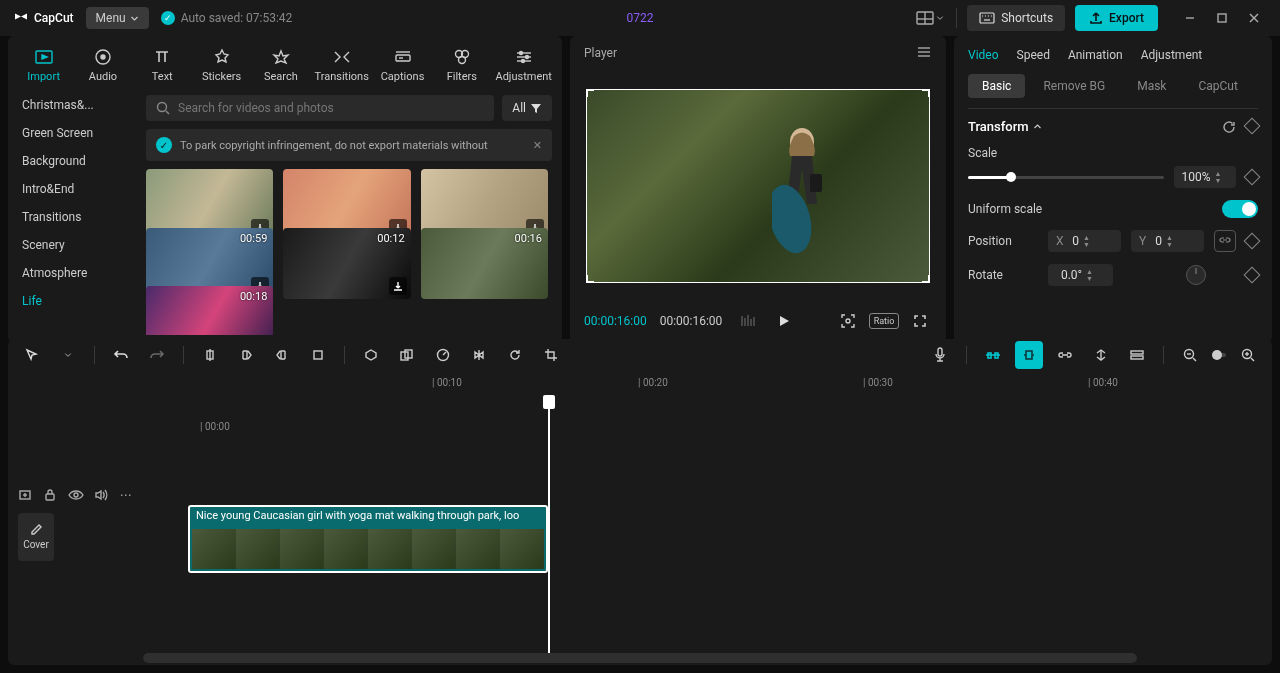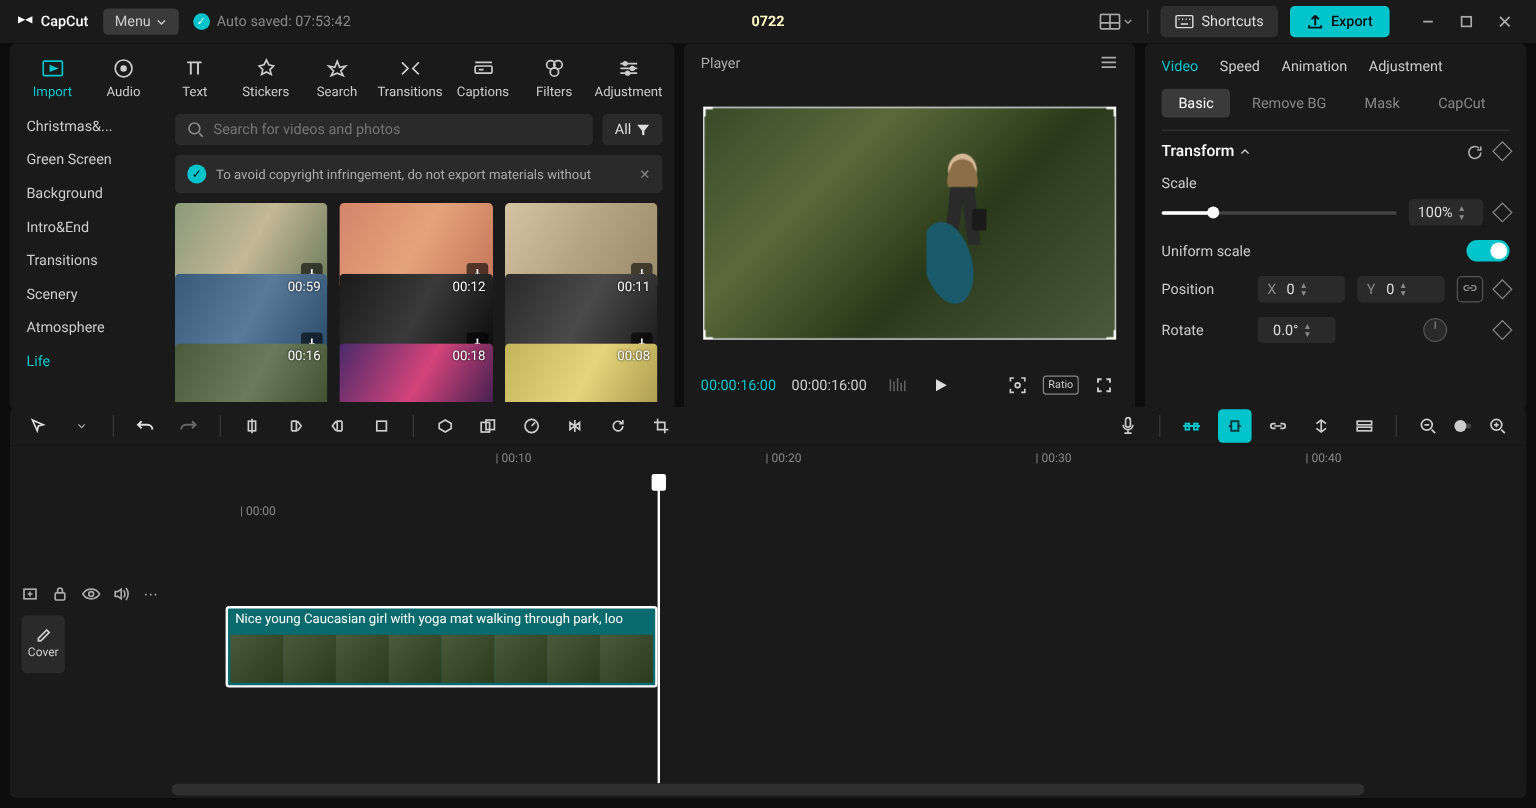--- a/index.html
+++ b/index.html
@@ -3,21 +3,21 @@
 <meta charset="utf-8">
 <style>
 *{box-sizing:border-box;margin:0;padding:0;font-family:-apple-system,BlinkMacSystemFont,"Segoe UI",Roboto,sans-serif;user-select:none}
 body{background:#0d0d0d;color:#e5e5e5;font-size:12px;width:1280px;height:673px;overflow:hidden;display:flex;flex-direction:column}
 .titlebar{height:36px;background:#1a1a1a;display:flex;align-items:center;padding:0 12px;gap:12px}
 .logo{display:flex;align-items:center;gap:4px;color:#fff;font-weight:500}
 .logo svg{width:18px;height:18px}
 .menu-btn{background:#3a3a3a;color:#ccc;padding:4px 10px;border-radius:4px;display:flex;align-items:center;gap:4px;cursor:pointer}
 .autosave{display:flex;align-items:center;gap:6px;color:#888}
 .autosave-icon{width:14px;height:14px;border-radius:50%;background:#00c4cc;display:flex;align-items:center;justify-content:center;color:#fff;font-size:9px}
-.project-title{position:absolute;left:50%;transform:translateX(-50%);color:#fef9c3;font-weight:700}
+.project-title{position:absolute;left:50%;transform:translateX(-50%);color:#8b5cf6;font-weight:400}
 .titlebar-right{margin-left:auto;display:flex;align-items:center;gap:10px}
 .tb-icon{width:32px;height:28px;display:flex;align-items:center;justify-content:center;color:#aaa;cursor:pointer;border-radius:4px}
 .divider-v{width:1px;height:20px;background:#3a3a3a}
 .shortcuts-btn{background:#2f2f2f;padding:6px 12px;border-radius:4px;display:flex;align-items:center;gap:6px;color:#ddd;cursor:pointer}
 .export-btn{background:#00c4cc;color:#081013;padding:6px 14px;border-radius:4px;display:flex;align-items:center;gap:6px;cursor:pointer;font-weight:500}
 .win-controls{display:flex;gap:4px;margin-left:8px}
 .win-btn{width:28px;height:28px;display:flex;align-items:center;justify-content:center;color:#aaa;cursor:pointer}
 .main-area{flex:1;display:flex;gap:8px;padding:0 8px;min-height:0}
 .panel{background:#1a1a1a;border-radius:6px;display:flex;flex-direction:column}
 .left-panel{width:554px;height:307px}
@@ -293,21 +293,21 @@
           </div>
           <div class="filter-btn">
             <span>All</span>
             <svg width="12" height="12" viewBox="0 0 12 12" fill="#ddd">
                 <path d="M1 2h10L7 7v4l-2-1V7L1 2z"></path>
               </svg>
           </div>
         </div>
         <div class="copyright-banner">
           <span class="banner-check">✓</span>
-          <span>To avoid copyright infringement, do not export materials without</span>
+          <span>To park copyright infringement, do not export materials without</span>
           <span class="banner-close">✕</span>
         </div>
         <div class="media-grid" id="media-grid">
             <div class="media-thumb">
               <div class="thumb-bg" style="background:linear-gradient(120deg,#8a9a7a,#c4b896,#6a7a5a)"></div>
               <div class="media-dl">
                 <svg width="10" height="10" viewBox="0 0 10 10" fill="none" stroke="#fff" stroke-width="1.4">
                   <path d="M5 1v6m0 0L3 5m2 2l2-2M1 9h8"></path>
                 </svg>
               </div>
@@ -340,39 +340,26 @@
             <div class="media-thumb">
               <div class="thumb-bg" style="background:linear-gradient(120deg,#1a1a1a,#3a3a3a,#0a0a0a)"></div>
               <div class="media-dur">00:12</div>
               <div class="media-dl">
                 <svg width="10" height="10" viewBox="0 0 10 10" fill="none" stroke="#fff" stroke-width="1.4">
                   <path d="M5 1v6m0 0L3 5m2 2l2-2M1 9h8"></path>
                 </svg>
               </div>
             </div>
             <div class="media-thumb">
-              <div class="thumb-bg" style="background:linear-gradient(120deg,#2a2a2a,#4a4a4a,#1a1a1a)"></div>
-              <div class="media-dur">00:11</div>
-              <div class="media-dl">
-                <svg width="10" height="10" viewBox="0 0 10 10" fill="none" stroke="#fff" stroke-width="1.4">
-                  <path d="M5 1v6m0 0L3 5m2 2l2-2M1 9h8"></path>
-                </svg>
-              </div>
-            </div>
-            <div class="media-thumb">
               <div class="thumb-bg" style="background:linear-gradient(120deg,#4a5a3a,#6a7a5a,#3a4a2a)"></div>
               <div class="media-dur">00:16</div>
             </div>
             <div class="media-thumb">
               <div class="thumb-bg" style="background:linear-gradient(120deg,#4a2a6a,#d4447a,#2a1a4a)"></div>
               <div class="media-dur">00:18</div>
-            </div>
-            <div class="media-thumb">
-              <div class="thumb-bg" style="background:linear-gradient(120deg,#c4b45a,#e4d47a,#a4944a)"></div>
-              <div class="media-dur">00:08</div>
             </div>
           </div>
       </div>
     </div>
   </div>
 
   <div class="panel center-panel">
     <div class="player-header">
       <span>Player</span>
       <span class="player-menu">
@@ -667,21 +654,21 @@
           <line x1="6" y1="4" x2="6" y2="8"></line>
           <line x1="10" y1="10" x2="13" y2="13"></line>
         </svg>
       </div>
   </div>
 </div>
 
 <div class="timeline-area">
   <div class="ruler" id="ruler">
       <span class="ruler-tick" style="left: 192px; margin-top: 44px;">| 00:00</span>
-      <span class="ruler-tick" style="left: 405px;">| 00:10</span>
+      <span class="ruler-tick" style="left: 424px;">| 00:10</span>
       <span class="ruler-tick" style="left: 630px;">| 00:20</span>
       <span class="ruler-tick" style="left: 855px;">| 00:30</span>
       <span class="ruler-tick" style="left: 1080px;">| 00:40</span>
     </div>
   <div class="tracks">
     <div class="track-controls">
       <div class="tc-row">
         <span class="tc-icon">
             <svg width="14" height="14" viewBox="0 0 14 14" fill="none" stroke="#aaa" stroke-width="1.4">
               <rect x="2" y="3" width="10" height="8"></rect>

